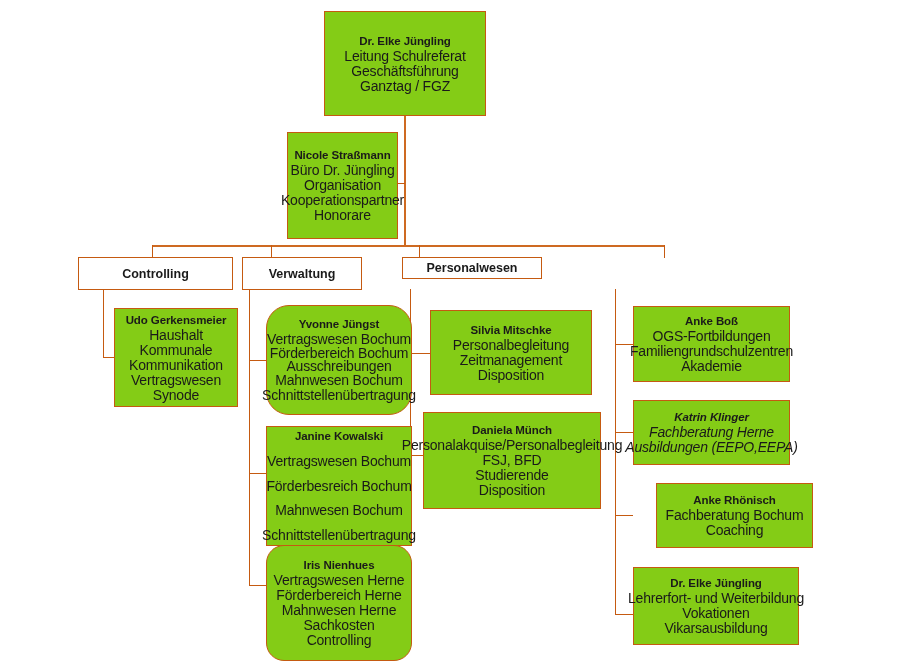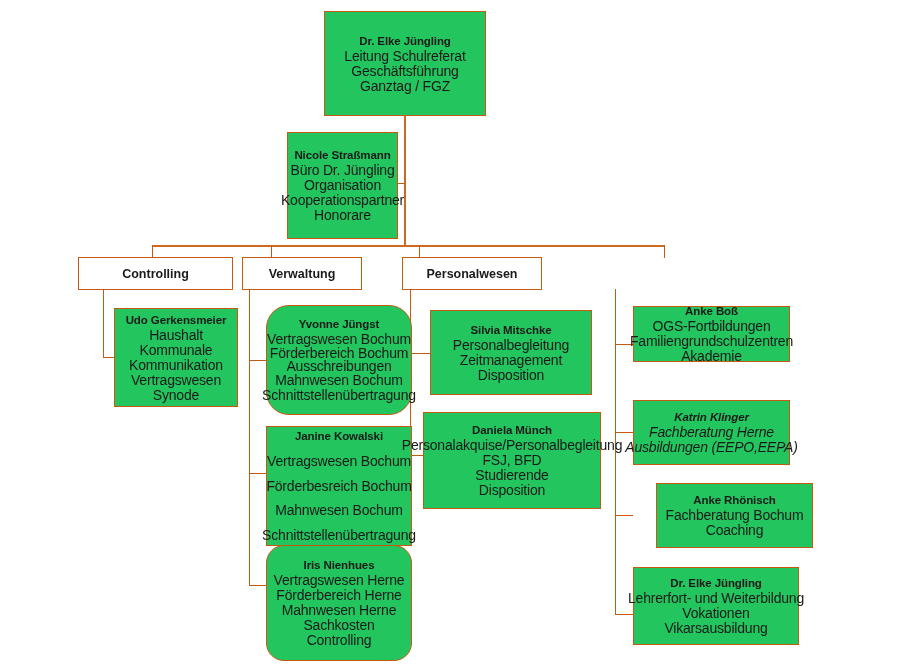--- a/index.html
+++ b/index.html
@@ -17,21 +17,21 @@
   }
   #chart {
     position: relative;
     width: 905px;
     height: 664px;
   }
   .node {
     position: absolute;
     box-sizing: border-box;
     border: 1px solid #C55A11;
-    background: #22c55e;
+    background: #84cc16;
     display: flex;
     flex-direction: column;
     align-items: center;
     justify-content: center;
     text-align: center;
     z-index: 3;
     padding: 2px 3px;
   }
   .node .ttl {
     font-weight: bold;
@@ -126,21 +126,21 @@
     <div class="ln">Kooperationspartner</div>
     <div class="ln">Honorare</div>
   </div>
 
   <div class="dept" style="left:78px; top:257px; width:155px; height:33px;">
     <div class="ttl">Controlling</div>
   </div>
   <div class="dept" style="left:242px; top:257px; width:120px; height:33px;">
     <div class="ttl">Verwaltung</div>
   </div>
-  <div class="dept" style="left:402px; top:257px; width:140px; height:33px;">
+  <div class="dept" style="left:402px; top:257px; width:140px; height:22px;">
     <div class="ttl">Personalwesen</div>
   </div>
 
   <div class="node" style="left:114px; top:308px; width:124px; height:99px;">
     <div class="ttl">Udo Gerkensmeier</div>
     <div class="ln">Haushalt</div>
     <div class="ln">Kommunale</div>
     <div class="ln">Kommunikation</div>
     <div class="ln">Vertragswesen</div>
     <div class="ln">Synode</div>
@@ -180,21 +180,21 @@
   </div>
 
   <div class="node" style="left:423px; top:412px; width:178px; height:97px;">
     <div class="ttl">Daniela Münch</div>
     <div class="ln wide">Personalakquise/Personalbegleitung</div>
     <div class="ln">FSJ, BFD</div>
     <div class="ln">Studierende</div>
     <div class="ln">Disposition</div>
   </div>
 
-  <div class="node" style="left:633px; top:306px; width:157px; height:56px;">
+  <div class="node" style="left:633px; top:306px; width:157px; height:76px;">
     <div class="ttl">Anke Boß</div>
     <div class="ln">OGS-Fortbildungen</div>
     <div class="ln">Familiengrundschulzentren</div>
     <div class="ln">Akademie</div>
   </div>
 
   <div class="node" style="left:633px; top:400px; width:157px; height:65px;font-style:italic;">
     <div class="ttl">Katrin Klinger</div>
     <div class="ln">Fachberatung Herne</div>
     <div class="ln">Ausbildungen (EEPO,EEPA)</div>

